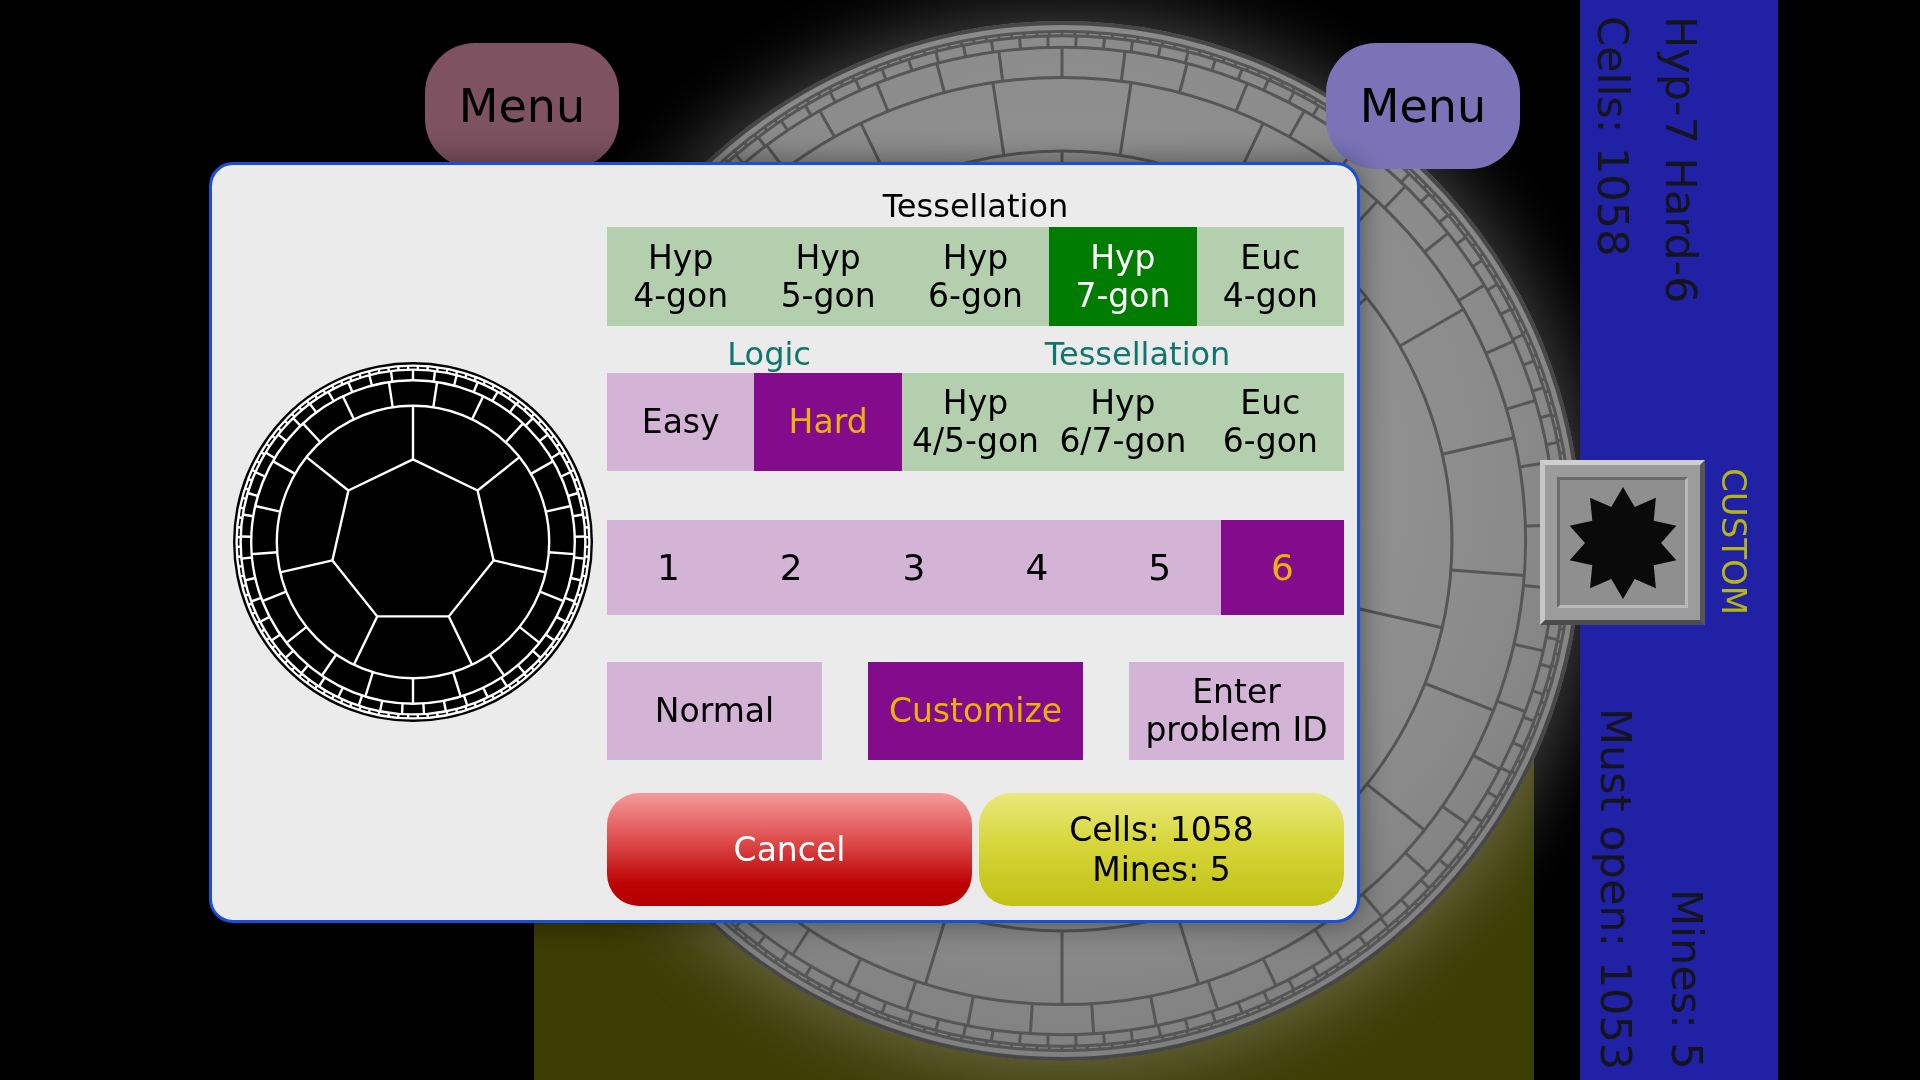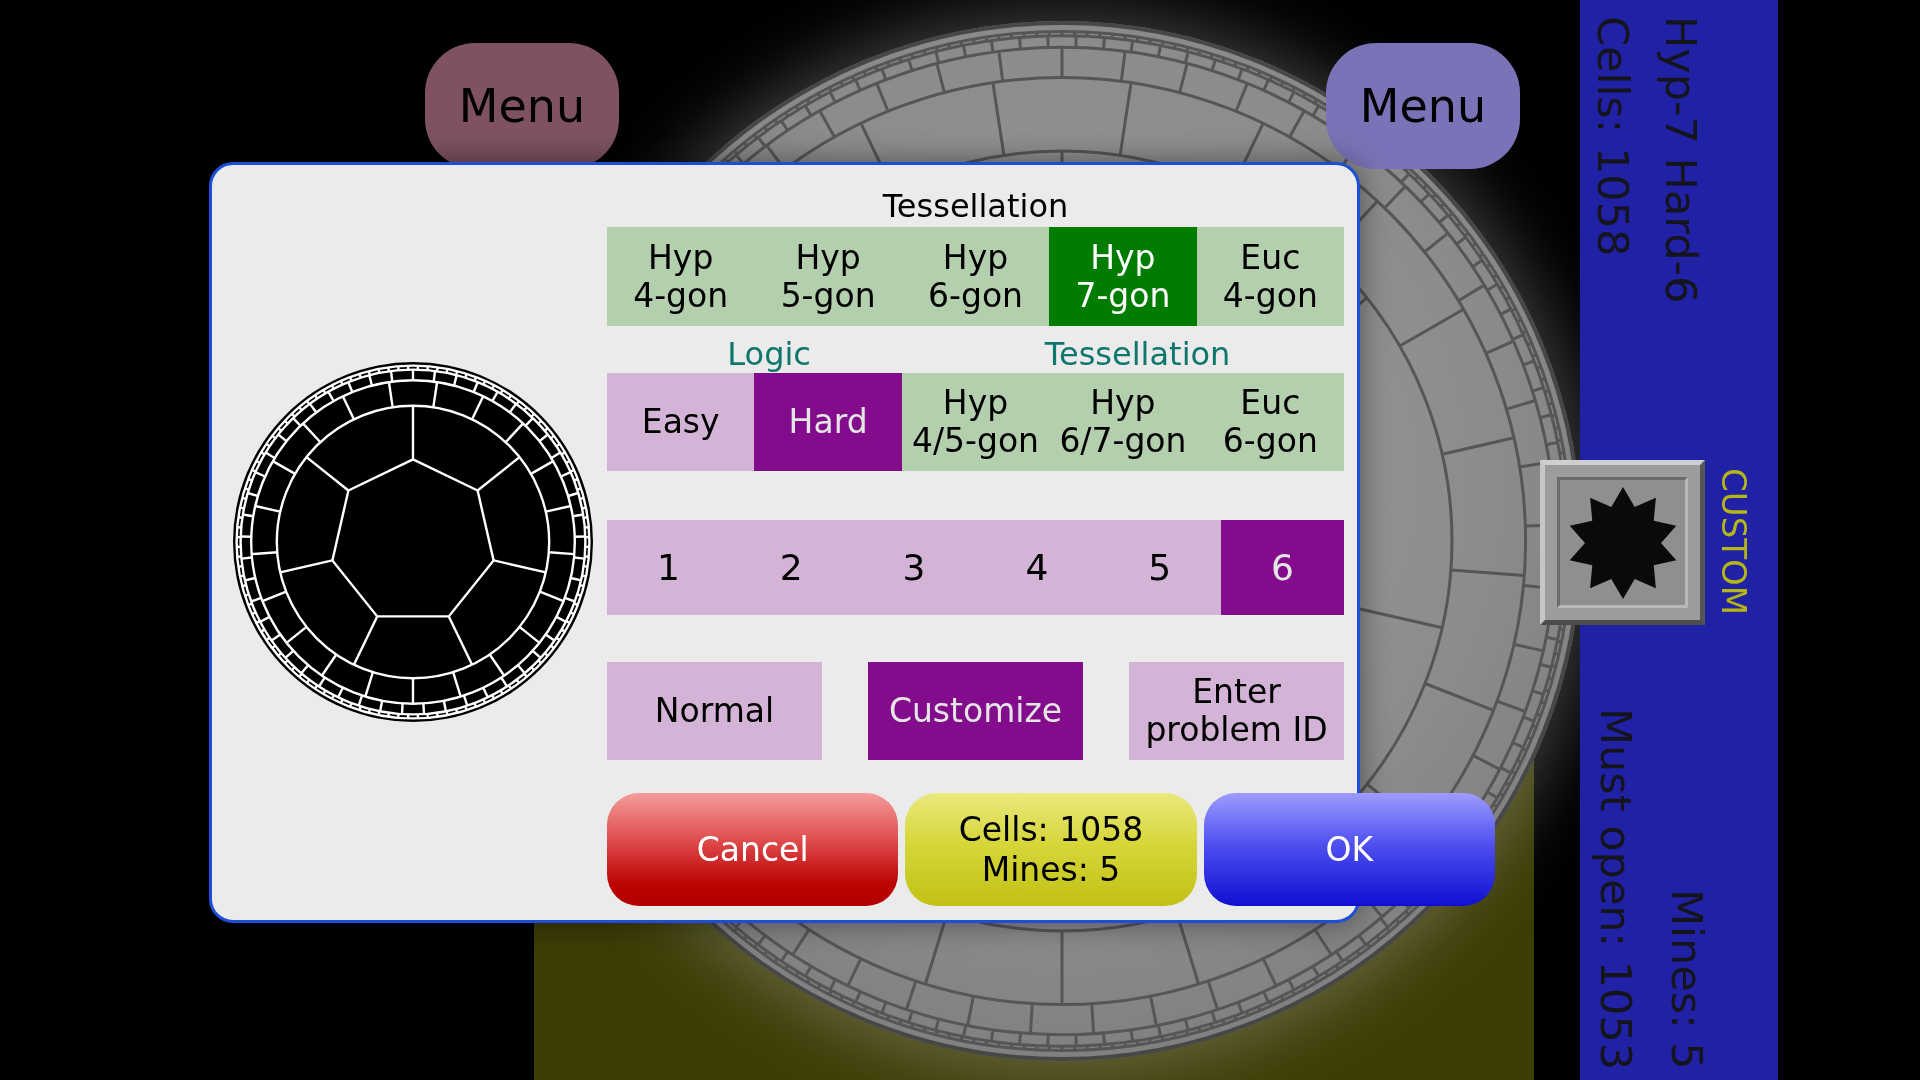--- a/index.html
+++ b/index.html
@@ -48,24 +48,24 @@
   .hdr-split{position:absolute;left:395px;width:737px;display:flex;font-size:32px;color:#0f766e;}
   .hdr-split .h1{width:44%;text-align:center;}
   .hdr-split .h2{width:56%;text-align:center;}
 
   .opt-row{position:absolute;left:395px;width:737px;display:flex;}
   .cell{flex:1;display:flex;flex-direction:column;align-items:center;justify-content:center;
         font-size:33px;line-height:1.14;color:#000;text-align:center;cursor:pointer;}
   .cell.green{background:#b3cfad;}
   .cell.green.sel{background:#007c00;color:#fff;}
   .cell.purple{background:#d3b3d6;}
-  .cell.purple.sel{background:#830c8c;color:#e5e5e5;}
+  .cell.purple.sel{background:#830c8c;color:#eab308;}
   .cell.num{font-size:36px;}
 
-  .btn-row{position:absolute;left:395px;top:628px;width:888px;height:113px;display:flex;gap:7px;}
+  .btn-row{position:absolute;left:395px;top:628px;width:737px;height:113px;display:flex;gap:7px;}
   .big-btn{flex:1;border-radius:32px;display:flex;flex-direction:column;align-items:center;justify-content:center;
            font-size:33px;line-height:1.2;cursor:pointer;}
   .btn-cancel{background:linear-gradient(180deg,#f49b9b 0%,#e05050 40%,#bd0303 80%,#b30000 100%);color:#fff;}
   .btn-stats{background:linear-gradient(180deg,#e9e97e 0%,#d6d63a 45%,#c1c115 100%);color:#000;}
   .btn-ok{background:linear-gradient(180deg,#9d9dff 0%,#5050f0 45%,#0f0fd0 100%);color:#fff;}
 </style>
 </head>
 <body>
 
 <div id="stage">
@@ -842,19 +842,16 @@
     </div>
 
     <div class="btn-row">
       <div class="big-btn btn-cancel">
         <span>Cancel</span>
       </div>
       <div class="big-btn btn-stats">
         <span>Cells: 1058</span>
         <span>Mines: 5</span>
       </div>
-      <div class="big-btn btn-ok">
-        <span>OK</span>
-      </div>
     </div>
 
   </div>
 </div>
 
 </body></html>

